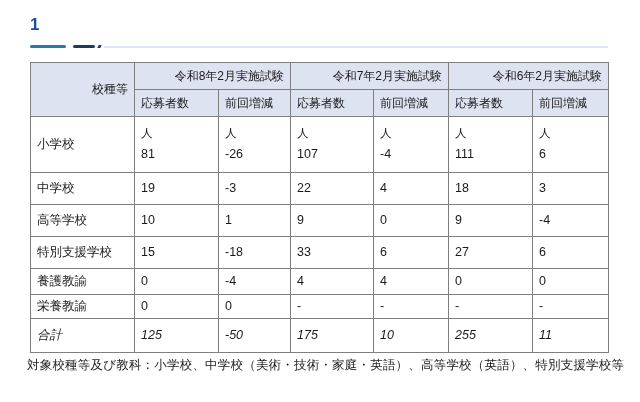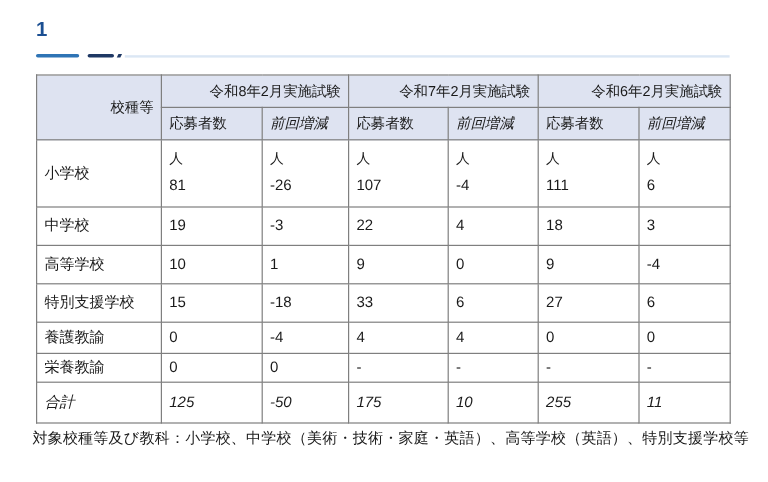--- a/index.html
+++ b/index.html
@@ -31,21 +31,21 @@
   .rule-seg3{flex:1;height:2px;background:var(--rule_light_blue);margin-left:3px;}
 
   
   table{position:absolute;left:30px;top:62px;width:578px;border-collapse:collapse;
     table-layout:fixed;font-size:12.5px;}
   th,td{border:1px solid var(--table_border);text-align:left;vertical-align:middle;
     padding:2px 6px;font-weight:normal;color:var(--body_text);}
   thead th{background:var(--table_header_bg);}
   thead tr:nth-child(1) th{height:27px;font-size:12px;text-align:right;}
   thead tr:nth-child(2) th{height:27px;font-size:12px;}
-  thead th.sub-change{font-size:10.5px;font-style:italic;}
+  thead th.sub-change{font-size:10.5px;}
   th.corner{vertical-align:middle;font-size:12px;}
   tbody tr:nth-child(1){height:56px;}
   tbody tr:nth-child(2){height:32px;}
   tbody tr:nth-child(3){height:32px;}
   tbody tr:nth-child(4){height:32px;}
   tbody tr:nth-child(5){height:26px;}
   tbody tr:nth-child(6){height:24px;}
   tbody tr:nth-child(7){height:34px;font-style:italic;}
   td .unit{font-size:11.5px;line-height:1.1;margin-bottom:9px;}
   td .val{line-height:1.1;}

